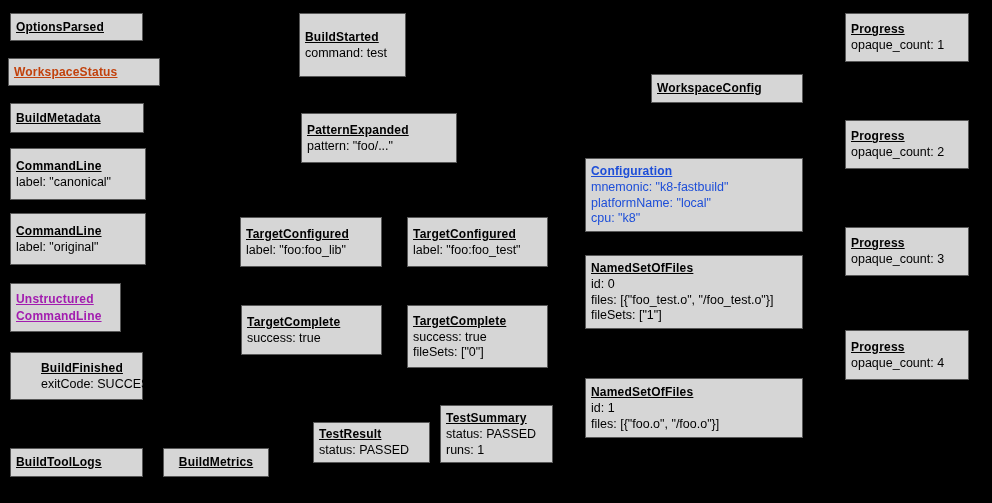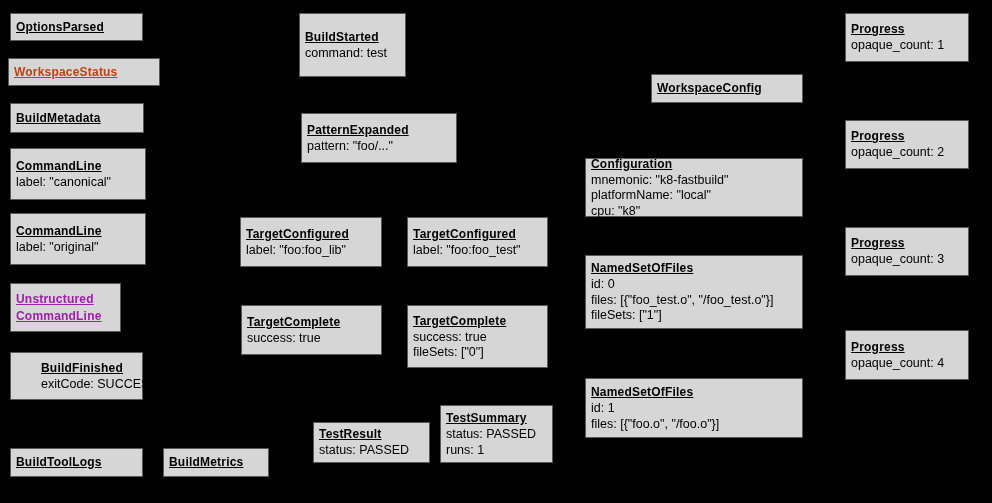--- a/index.html
+++ b/index.html
@@ -62,21 +62,21 @@
       <div class="node-title">Unstructured</div>
       <div class="node-title">CommandLine</div>
     </div>
     <div class="node" style="left: 10px; top: 352px; width: 133px; height: 48px; background: rgb(214, 214, 214); border-color: rgb(88, 88, 88); color: rgb(0, 0, 0); padding-left: 30px;">
       <div class="node-title">BuildFinished</div>
       <div class="node-field">exitCode: SUCCESS</div>
     </div>
     <div class="node" style="left: 10px; top: 448px; width: 133px; height: 29px; background: rgb(214, 214, 214); border-color: rgb(88, 88, 88); color: rgb(0, 0, 0);">
       <div class="node-title">BuildToolLogs</div>
     </div>
-    <div class="node" style="left: 163px; top: 448px; width: 106px; height: 29px; background: rgb(214, 214, 214); border-color: rgb(88, 88, 88); color: rgb(0, 0, 0);">
+    <div class="node" style="left: 163px; top: 448px; width: 106px; height: 29px; background: rgb(214, 214, 214); border-color: rgb(88, 88, 88); color: rgb(0, 0, 0); text-align: center;">
       <div class="node-title">BuildMetrics</div>
     </div>
     <div class="node" style="left: 299px; top: 13px; width: 107px; height: 64px; background: rgb(214, 214, 214); border-color: rgb(88, 88, 88); color: rgb(0, 0, 0);">
       <div class="node-title">BuildStarted</div>
       <div class="node-field">command: test</div>
     </div>
     <div class="node" style="left: 301px; top: 113px; width: 156px; height: 50px; background: rgb(214, 214, 214); border-color: rgb(88, 88, 88); color: rgb(0, 0, 0);">
       <div class="node-title">PatternExpanded</div>
       <div class="node-field">pattern: "foo/..."</div>
     </div>
@@ -102,21 +102,21 @@
       <div class="node-field">status: PASSED</div>
     </div>
     <div class="node" style="left: 440px; top: 405px; width: 113px; height: 58px; background: rgb(214, 214, 214); border-color: rgb(88, 88, 88); color: rgb(0, 0, 0);">
       <div class="node-title">TestSummary</div>
       <div class="node-field">status: PASSED</div>
       <div class="node-field">runs: 1</div>
     </div>
     <div class="node" style="left: 651px; top: 74px; width: 152px; height: 29px; background: rgb(214, 214, 214); border-color: rgb(88, 88, 88); color: rgb(0, 0, 0);">
       <div class="node-title">WorkspaceConfig</div>
     </div>
-    <div class="node" style="left: 585px; top: 158px; width: 218px; height: 59px; background: rgb(214, 214, 214); border-color: rgb(88, 88, 88); color: #000000;">
+    <div class="node" style="left: 585px; top: 158px; width: 218px; height: 74px; background: rgb(214, 214, 214); border-color: rgb(88, 88, 88); color: #1d4ed8;">
       <div class="node-title">Configuration</div>
       <div class="node-field">mnemonic: "k8-fastbuild"</div>
       <div class="node-field">platformName: "local"</div>
       <div class="node-field">cpu: "k8"</div>
     </div>
     <div class="node" style="left: 585px; top: 255px; width: 218px; height: 74px; background: rgb(214, 214, 214); border-color: rgb(88, 88, 88); color: rgb(0, 0, 0);">
       <div class="node-title">NamedSetOfFiles</div>
       <div class="node-field">id: 0</div>
       <div class="node-field">files: [{"foo_test.o", "/foo_test.o"}]</div>
       <div class="node-field">fileSets: ["1"]</div>

